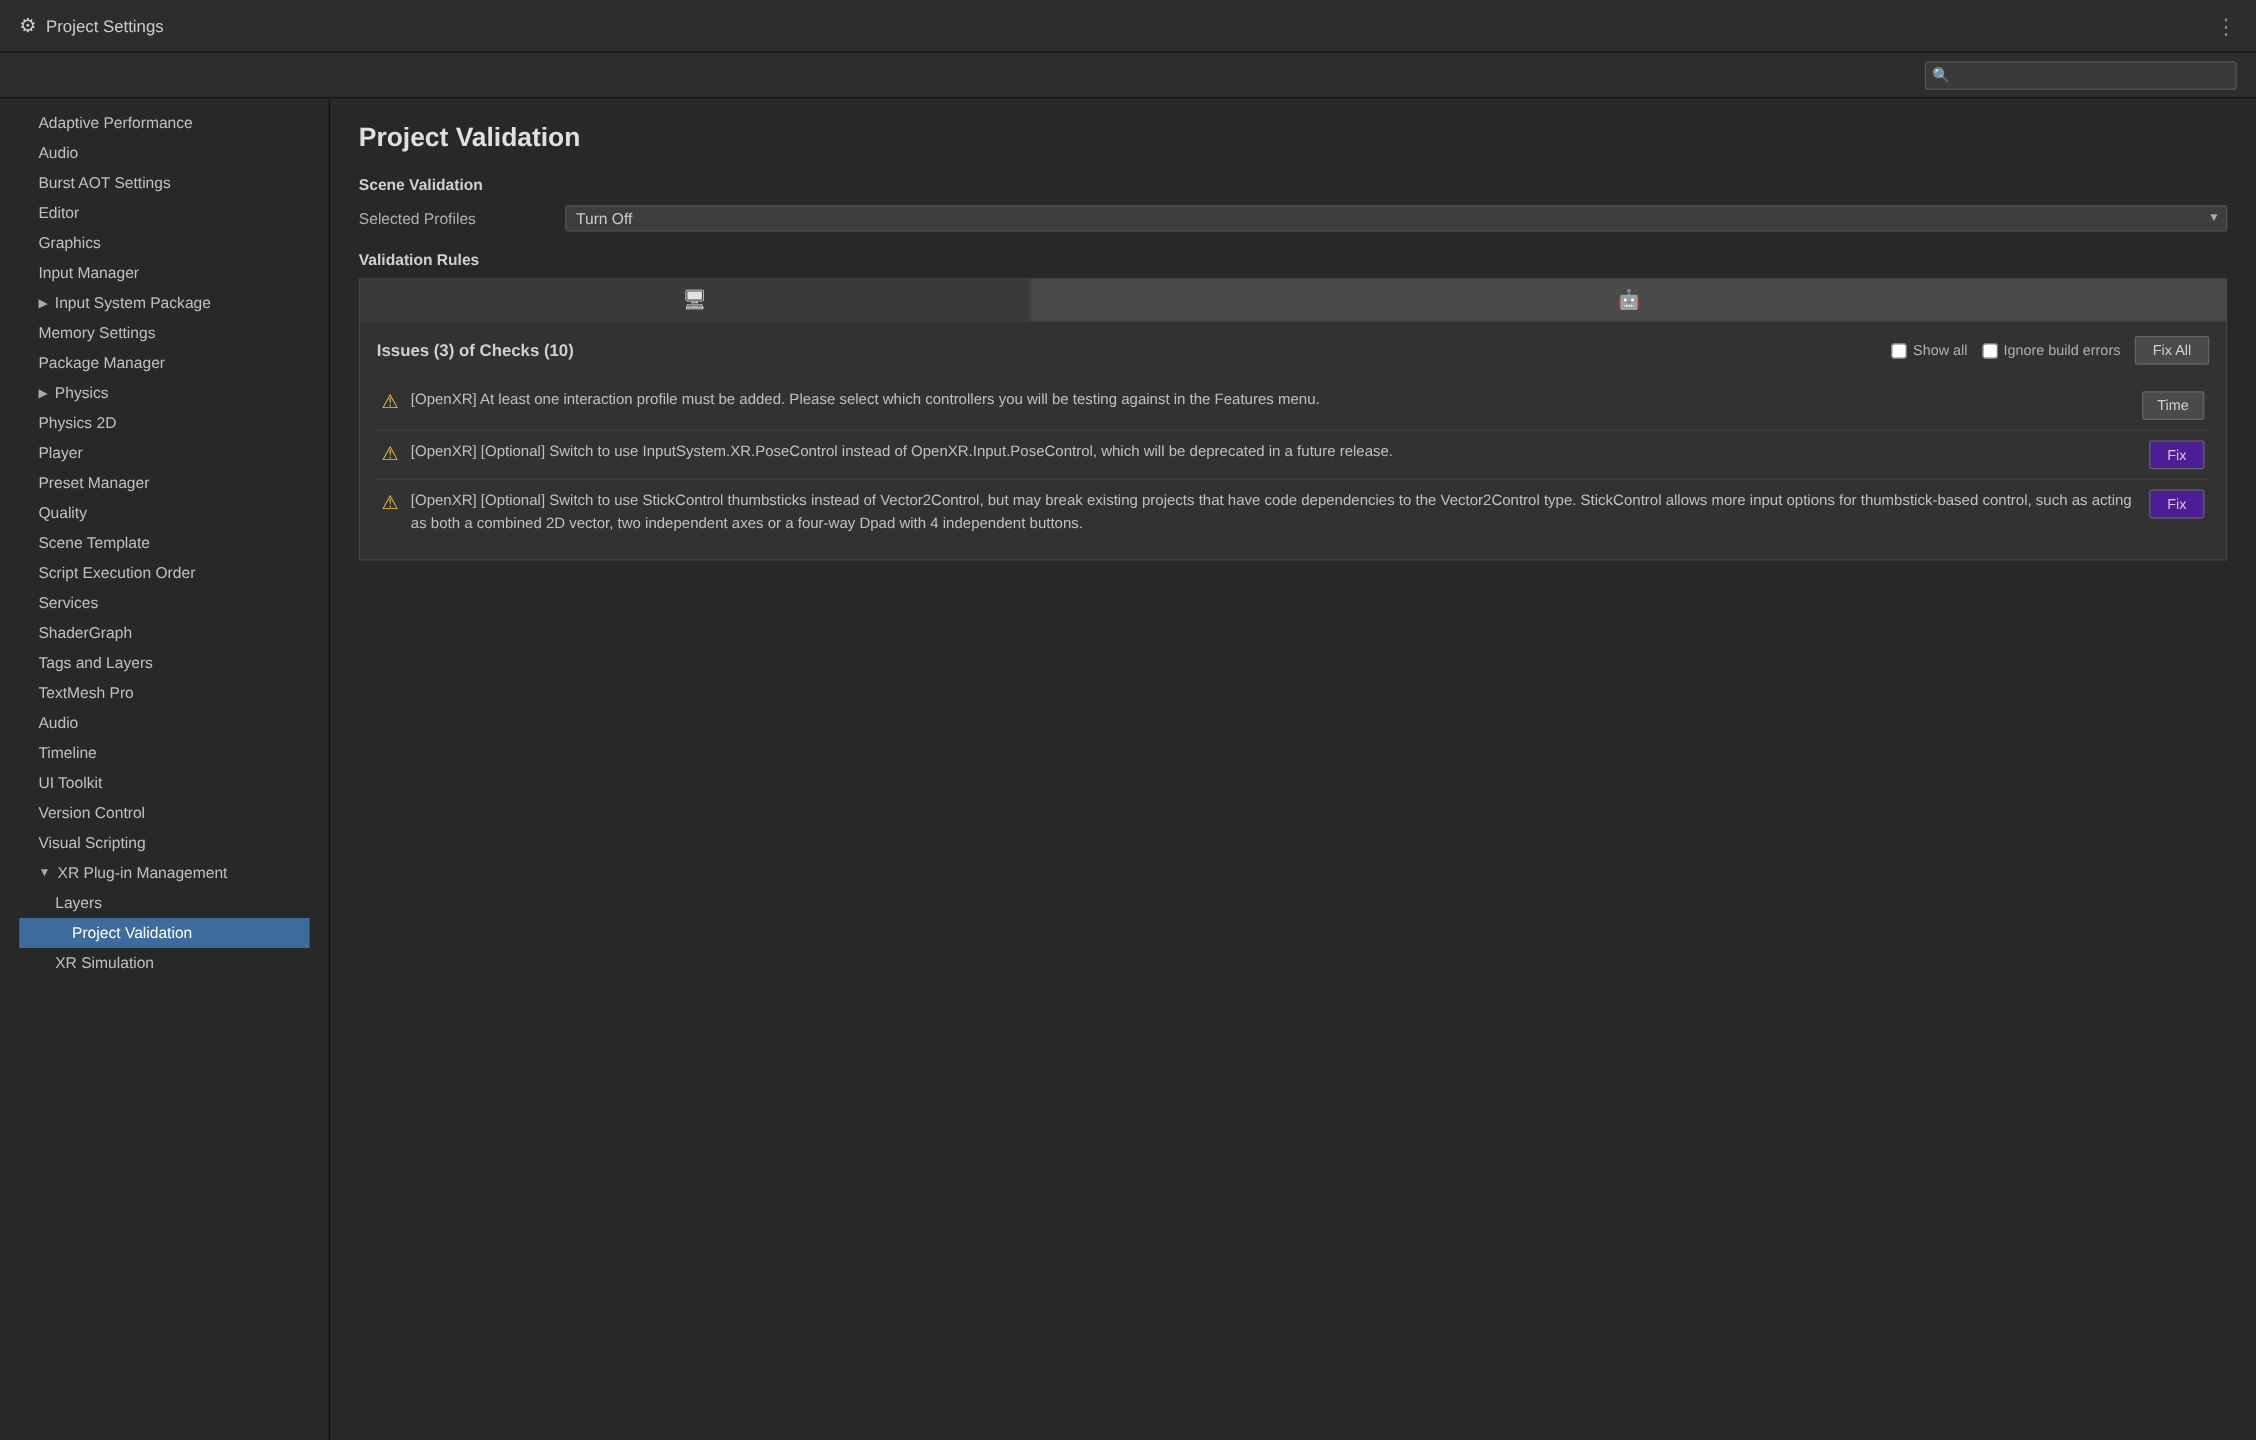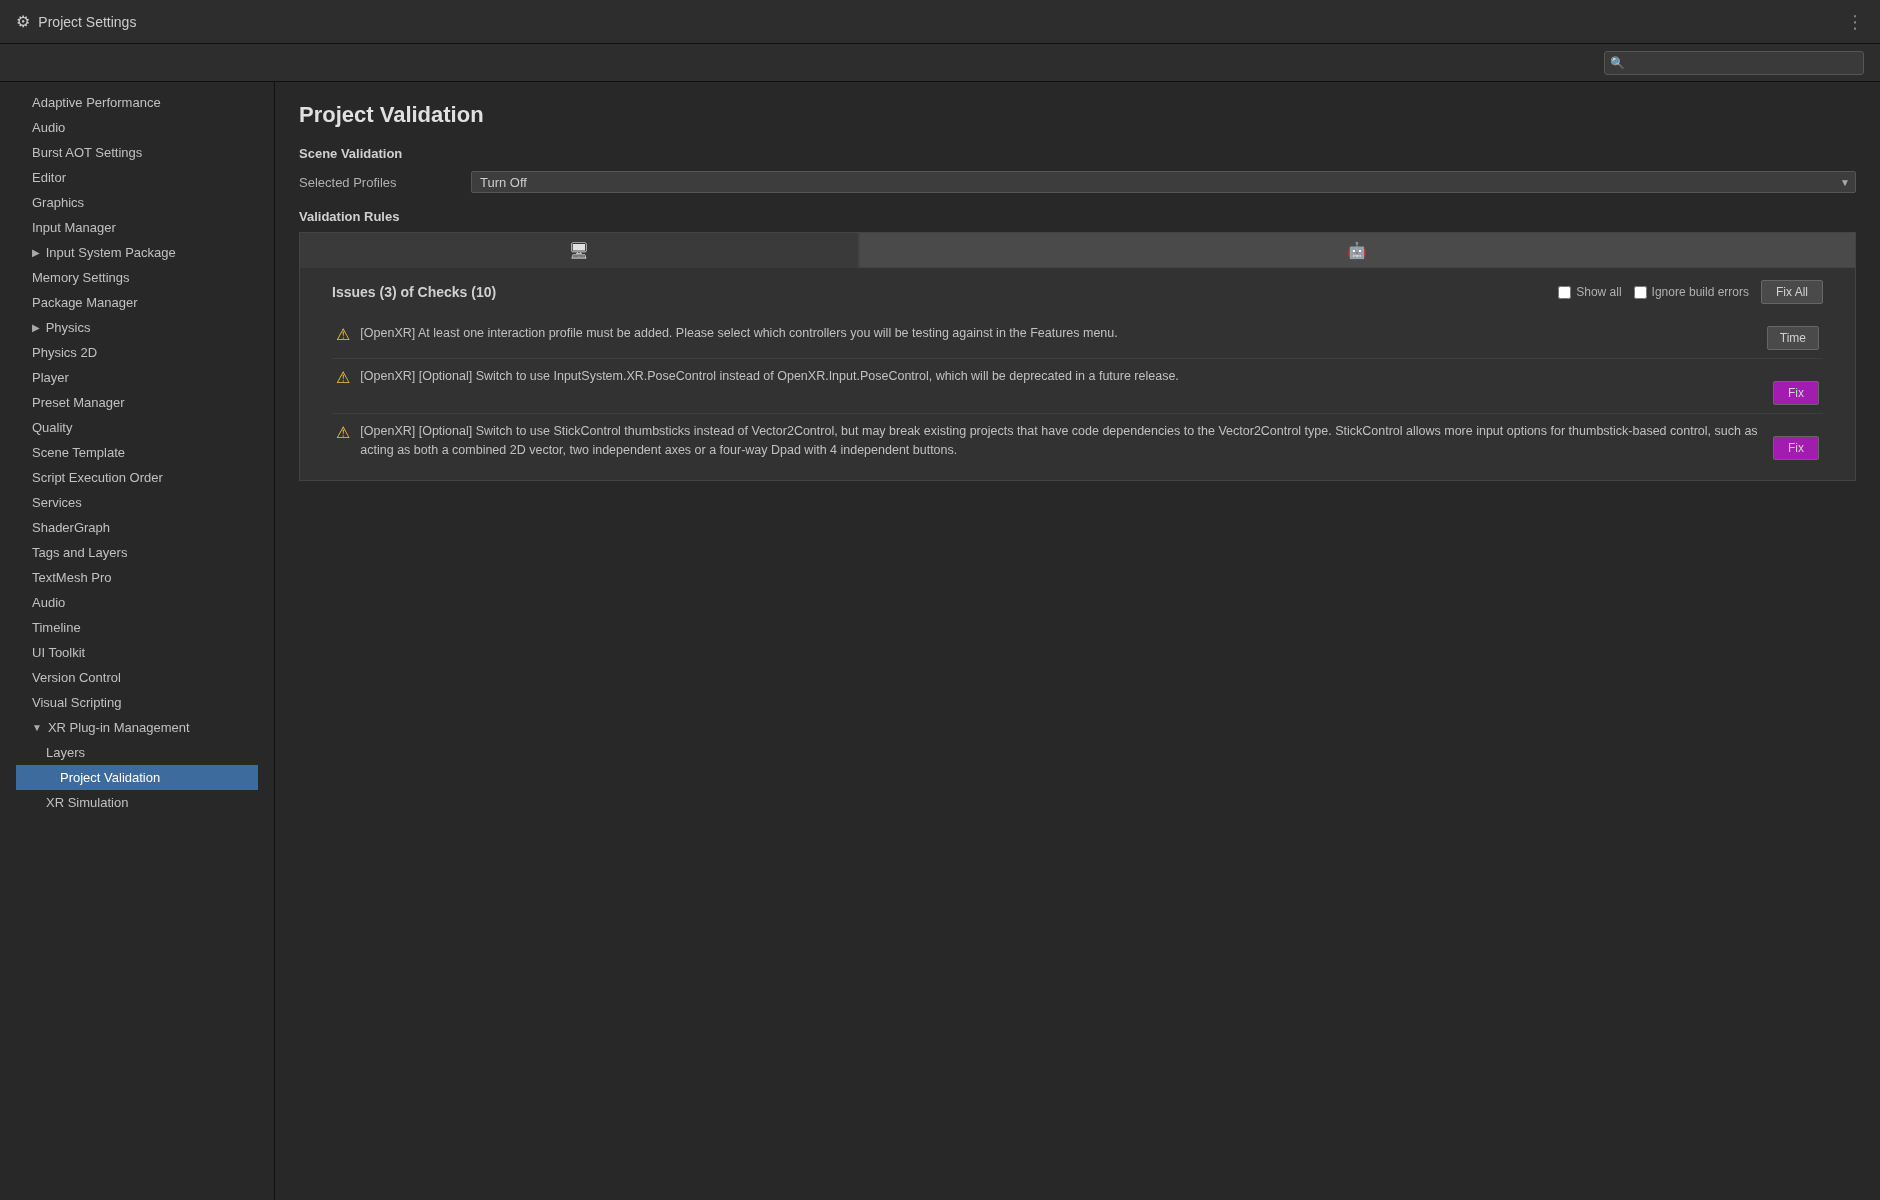--- a/index.html
+++ b/index.html
@@ -191,21 +191,21 @@
     }
     .tab:last-child {
       flex: 1;
     }
 
     
     .issues-panel {
       background: #323232;
       border: 1px solid #444;
       border-top: none;
-      padding: 12px 32px;
+      padding: 12px 14px;
     }
     .issues-header {
       display: flex;
       align-items: center;
       margin-bottom: 12px;
       gap: 12px;
     }
     .issues-title {
       font-size: 14px;
       font-weight: bold;
@@ -248,31 +248,31 @@
       flex-shrink: 0;
       margin-top: 1px;
     }
     .issue-text {
       flex: 1;
       color: #c0c0c0;
       font-size: 12.5px;
       line-height: 1.5;
     }
     .fix-btn {
-      background: #a21caf;
+      background: #4c1d95;
       border: 1px solid #666;
       border-radius: 2px;
       color: #d0d0d0;
       font-size: 12px;
       padding: 3px 14px;
       cursor: pointer;
       height: 24px;
       flex-shrink: 0;
       align-self: flex-start;
-      margin-top: 14px;
+      margin-top: 0;
     }
     .edit-btn {
       background: #4a4a4a;
       border: 1px solid #666;
       border-radius: 2px;
       color: #d0d0d0;
       font-size: 12px;
       padding: 3px 12px;
       cursor: pointer;
       height: 24px;

